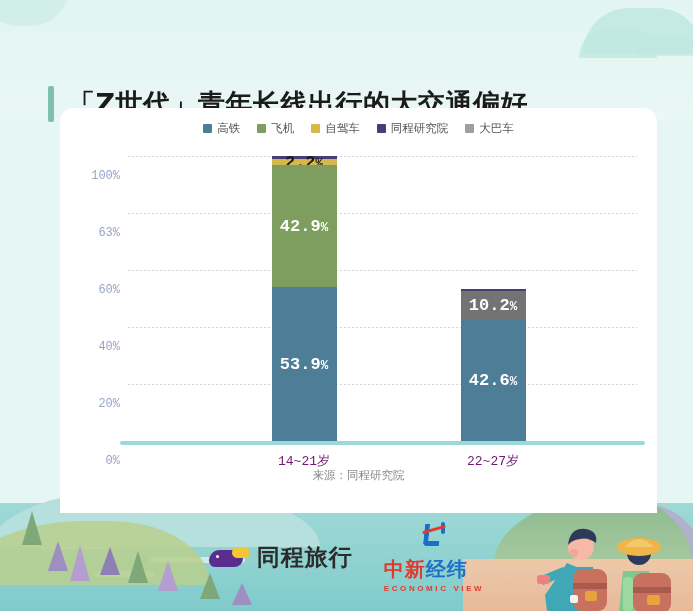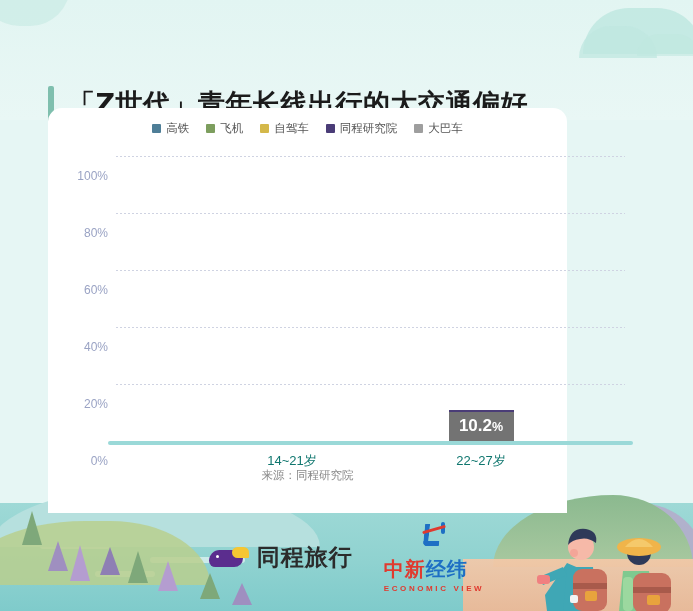--- a/index.html
+++ b/index.html
@@ -65,22 +65,22 @@
     position:absolute; left:48px; top:38px; display:flex; align-items:center; gap:14px;margin-top:48px;
   }
   .title-bar { width:6px; height:36px; background:#7fbfae; border-radius:2px; }
   .title-text {
     font-size:27px; font-weight:bold; color:#1b1b1b; letter-spacing:.5px;
     font-family:"DejaVu Sans","Liberation Sans",sans-serif;
   }
 
   
   .card {
-    position:absolute; left:48px; top:108px; width:519px; height:405px;
-    background:#ffffff; border-radius:14px 14px 0 0;
+    position:absolute; left:60px; top:108px; width:597px; height:405px;
+    background:#ffffff; border-radius:14px 14px 0 0;font-family:Liberation Mono, monospace;
   }
 
   .legend {
     position:absolute; left:0; top:13px; width:100%;
     display:flex; justify-content:center; align-items:center; gap:17px;
   }
   .legend-item { display:flex; align-items:center; gap:5px; }
   .legend-swatch { width:9px; height:9px; border-radius:1px; }
   .legend-label { font-size:11.5px; color:#555; }
 
@@ -107,21 +107,21 @@
   .seg { position:relative; width:100%; display:flex; align-items:center; justify-content:center; }
   .seg-label { font-size:17px; font-weight:bold; color:#fff; white-space:nowrap; }
   .seg-label.dark { color:#1b1b1b; }
   .seg-label .pct { font-size:12.5px; font-weight:bold; }
   .seg-label.float {
     position:absolute; left:50%; transform:translate(-50%,-50%); top:50%;
   }
 
   .xlabels { position:absolute; left:68px; right:20px; top:296px; height:24px; }
   .xlabel {
-    position:absolute; font-size:13px; color:#0f766e; transform:translateX(-50%);
+    position:absolute; font-size:13px; color:#701a75; transform:translateX(-50%);
     white-space:nowrap;
   }
   .source {
     position:absolute; left:0; top:360px; width:100%; text-align:center;
     font-size:11.5px; color:#8a8a8a;
   }
 
   
   .footer {
     position:absolute; left:0; bottom:18px; width:693px;
@@ -246,36 +246,51 @@
         <span class="legend-label">大巴车</span>
       </div>
     </div>
 
   <div class="plot">
     <div class="ylabels" id="ylabels">
         <div class="ylabel" style="top: 285px;">0%</div>
         <div class="ylabel" style="top: 228px;">20%</div>
         <div class="ylabel" style="top: 171px;">40%</div>
         <div class="ylabel" style="top: 114px;">60%</div>
-        <div class="ylabel" style="top: 57px;">80%</div>
+        <div class="ylabel" style="top: 57px;">63%</div>
         <div class="ylabel" style="top: 0px;">100%</div>
       </div>
     <div class="grid" id="grid">
         <div class="gridline" style="top: 228px;"></div>
         <div class="gridline" style="top: 171px;"></div>
         <div class="gridline" style="top: 114px;"></div>
         <div class="gridline" style="top: 57px;"></div>
         <div class="gridline" style="top: 0px;"></div>
       </div>
     <div class="baseline"></div>
     <div class="bars" id="bars">
+        <div class="bar-col" style="left: 143.5px;">
+          <div class="seg" style="height: 2.85px; background: rgb(74, 60, 119);"></div>
+          <div class="seg" style="height: 6.27px; background: rgb(212, 184, 74);">
+            <span class="seg-label dark float">2.2<span class="pct">%</span></span>
+          </div>
+          <div class="seg" style="height: 122.265px; background: rgb(125, 158, 94);">
+            <span class="seg-label">42.9<span class="pct">%</span></span>
+          </div>
+          <div class="seg" style="height: 153.615px; background: rgb(78, 126, 151);">
+            <span class="seg-label">53.9<span class="pct">%</span></span>
+          </div>
+        </div>
         <div class="bar-col" style="left: 332.5px;">
           <div class="seg" style="height: 1.71px; background: rgb(74, 60, 119);"></div>
           <div class="seg" style="height: 29.07px; background: #737373;">
             <span class="seg-label">10.2<span class="pct">%</span></span>
+          </div>
+          <div class="seg" style="height: 121.41px; background: rgb(78, 126, 151);">
+            <span class="seg-label">42.6<span class="pct">%</span></span>
           </div>
         </div>
       </div>
     <div class="xlabels" id="xlabels">
         <div class="xlabel" style="left: 176px;">14~21岁</div>
         <div class="xlabel" style="left: 365px;">22~27岁</div>
       </div>
   </div>
 
   <div class="source">来源：同程研究院</div>

